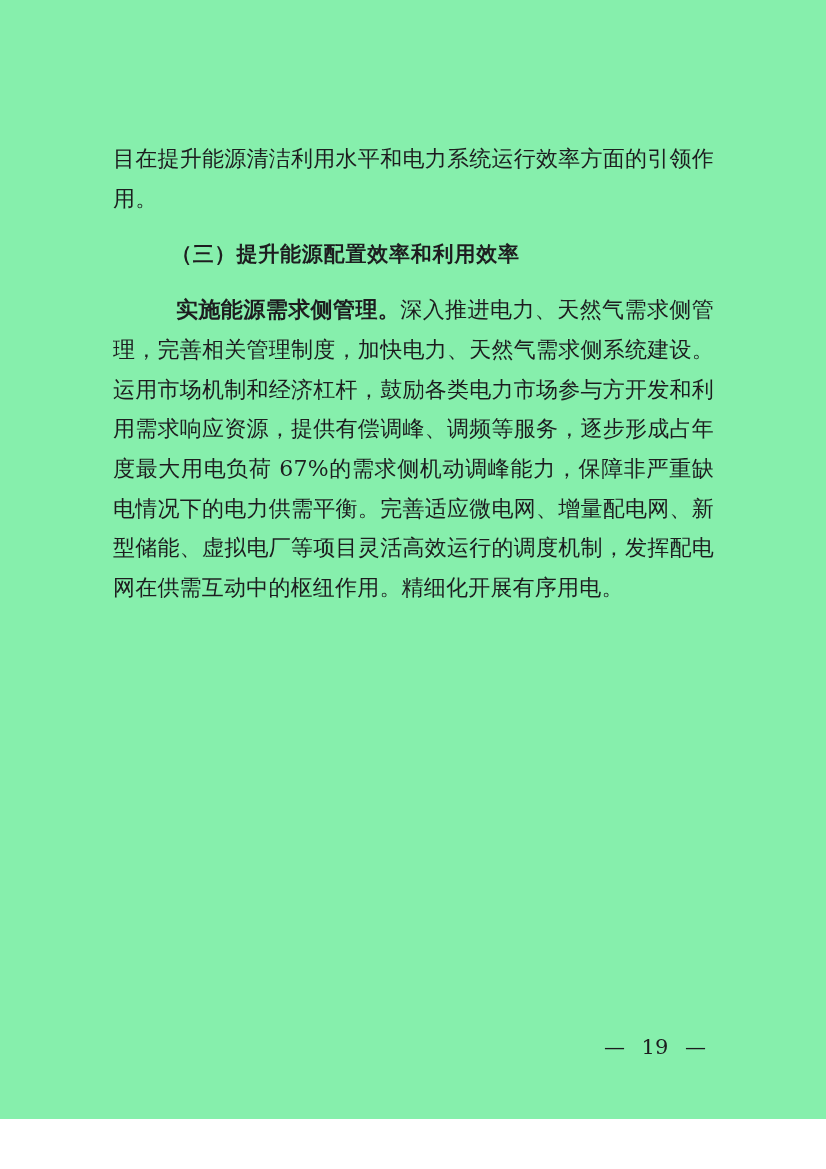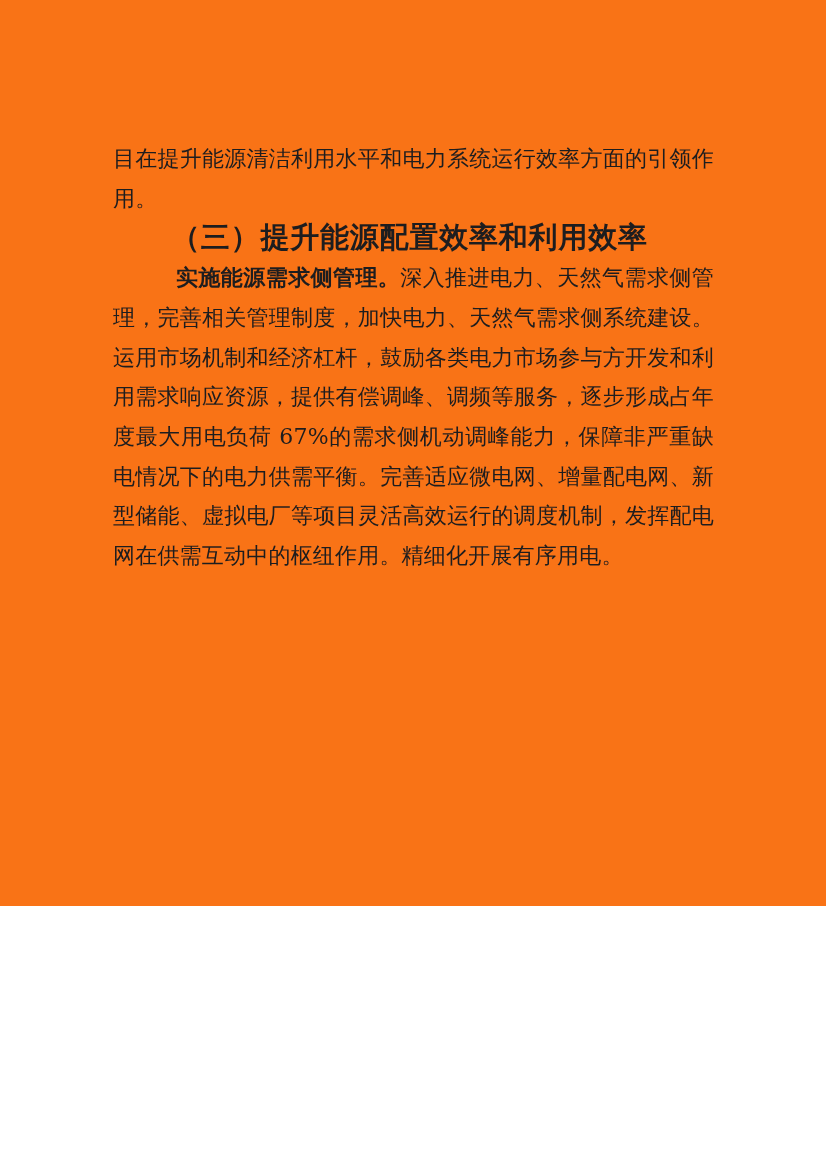--- a/index.html
+++ b/index.html
@@ -3,22 +3,22 @@
 <meta charset="utf-8">
 <style>
   html, body {
     margin: 0;
     padding: 0;
     background: #ffffff;
   }
   .page {
     position: relative;
     width: 826px;
-    height: 906px;
-    background: #f97316;
+    height: 1119px;
+    background: #86efac;
     overflow: hidden;
     font-family: "DejaVu Serif", "Liberation Serif", serif;
     color: #1d1d1f;
   }
   .content {
     position: absolute;
     left: 113px;
     top: 139px;
     width: 601px;
     font-size: 22px;
@@ -28,23 +28,23 @@
     letter-spacing: 0.2px;
   }
   .para {
     margin: 0;
     text-indent: 2em;
   }
   .para.continuation {
     text-indent: 0;
   }
   .heading {
-    margin: 0;
+    margin: 16px;
     text-indent: 2em;
-    font-size: 29px;
+    font-size: 21px;
     font-weight: bold;
     line-height: 39.7px;
     letter-spacing: 0.8px;
   }
   .lead {
     font-weight: bold;
     margin-left: 19px;
   }
   .footer {
     position: absolute;

